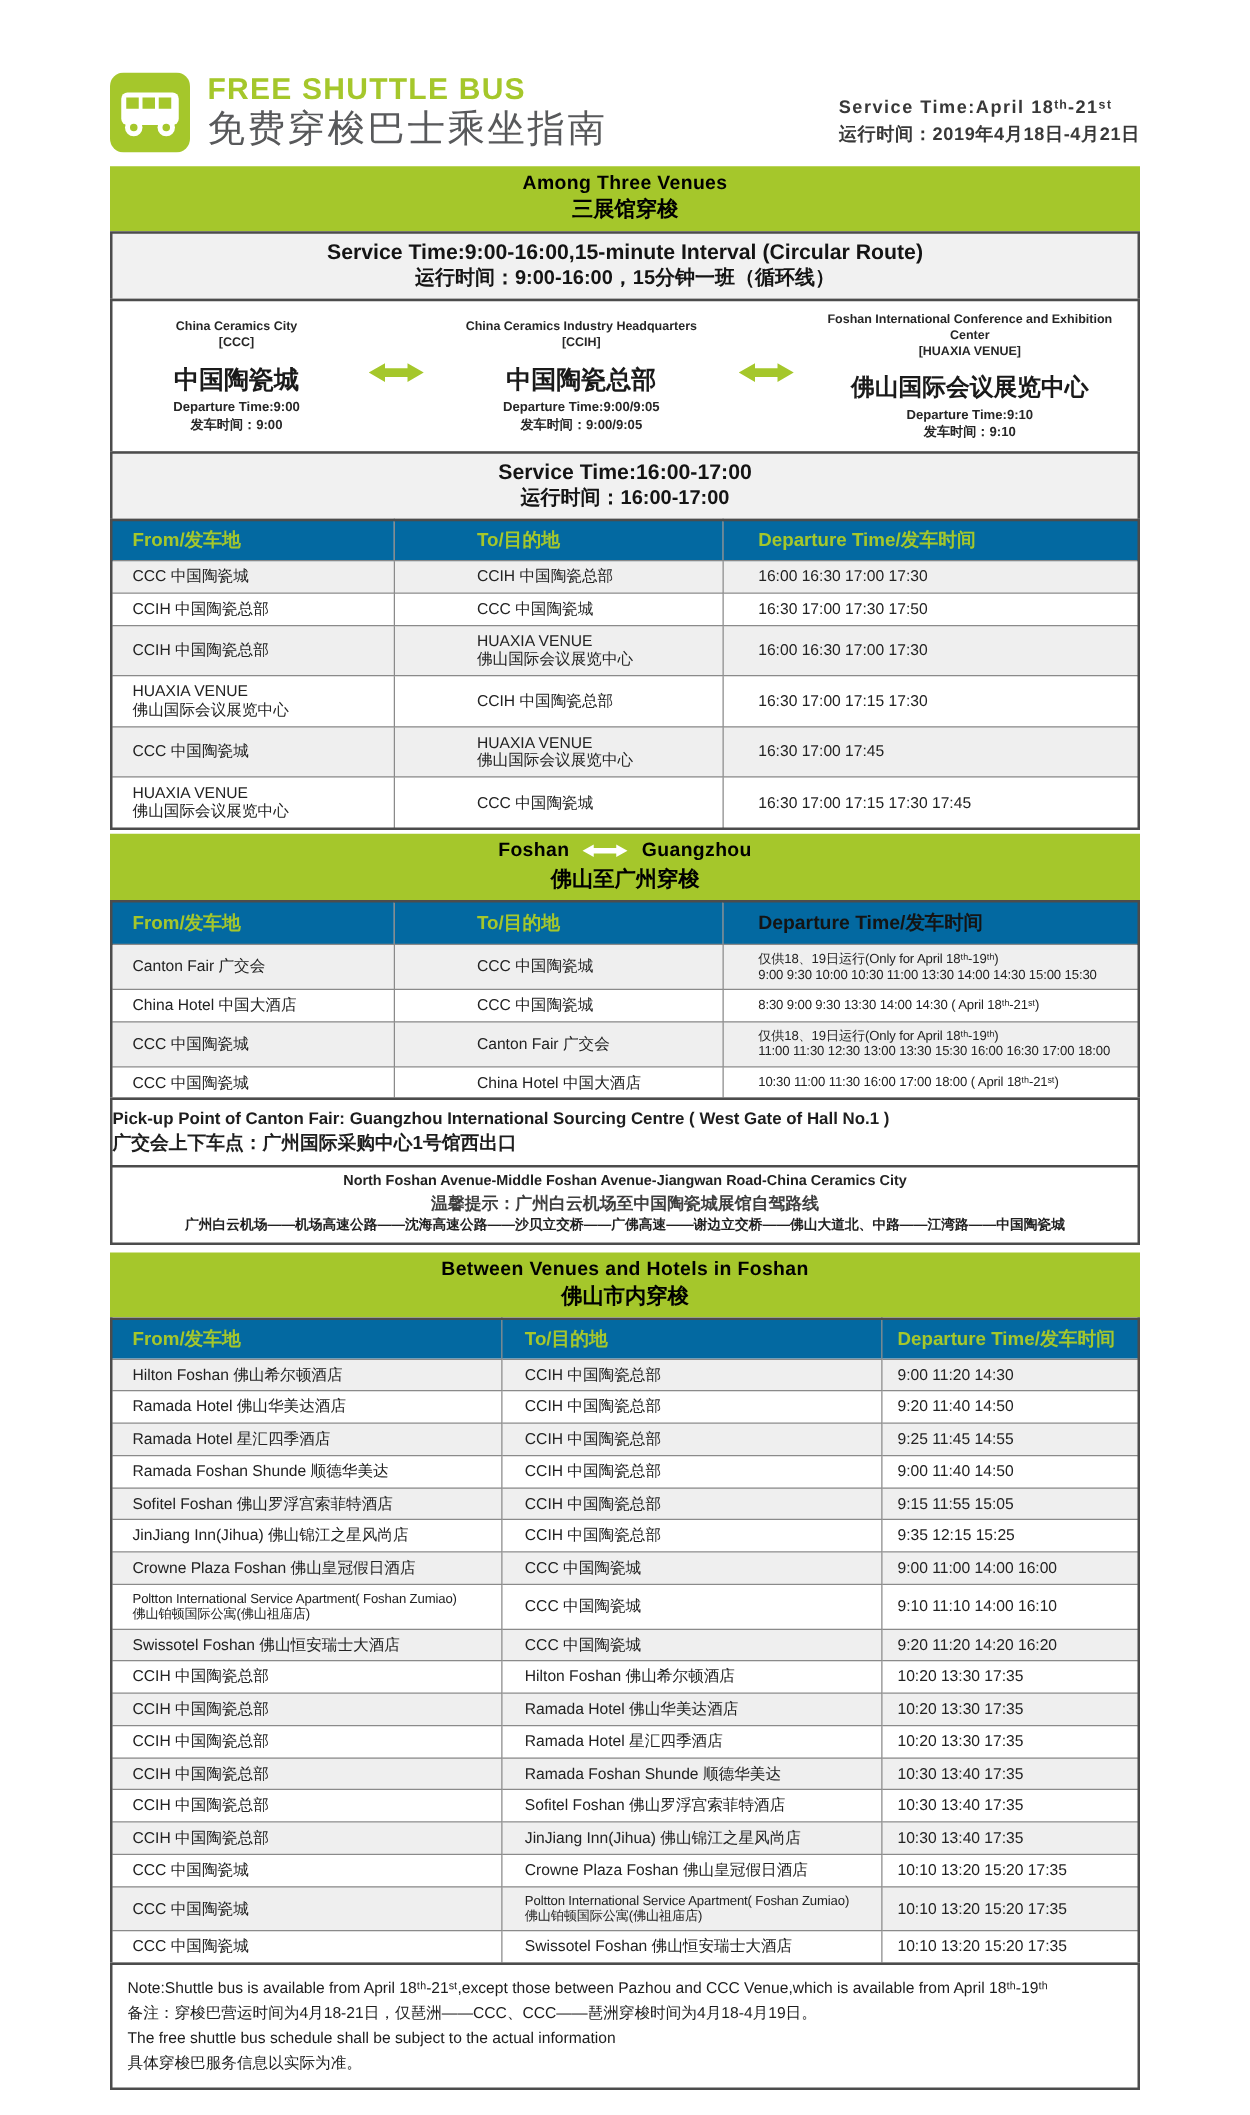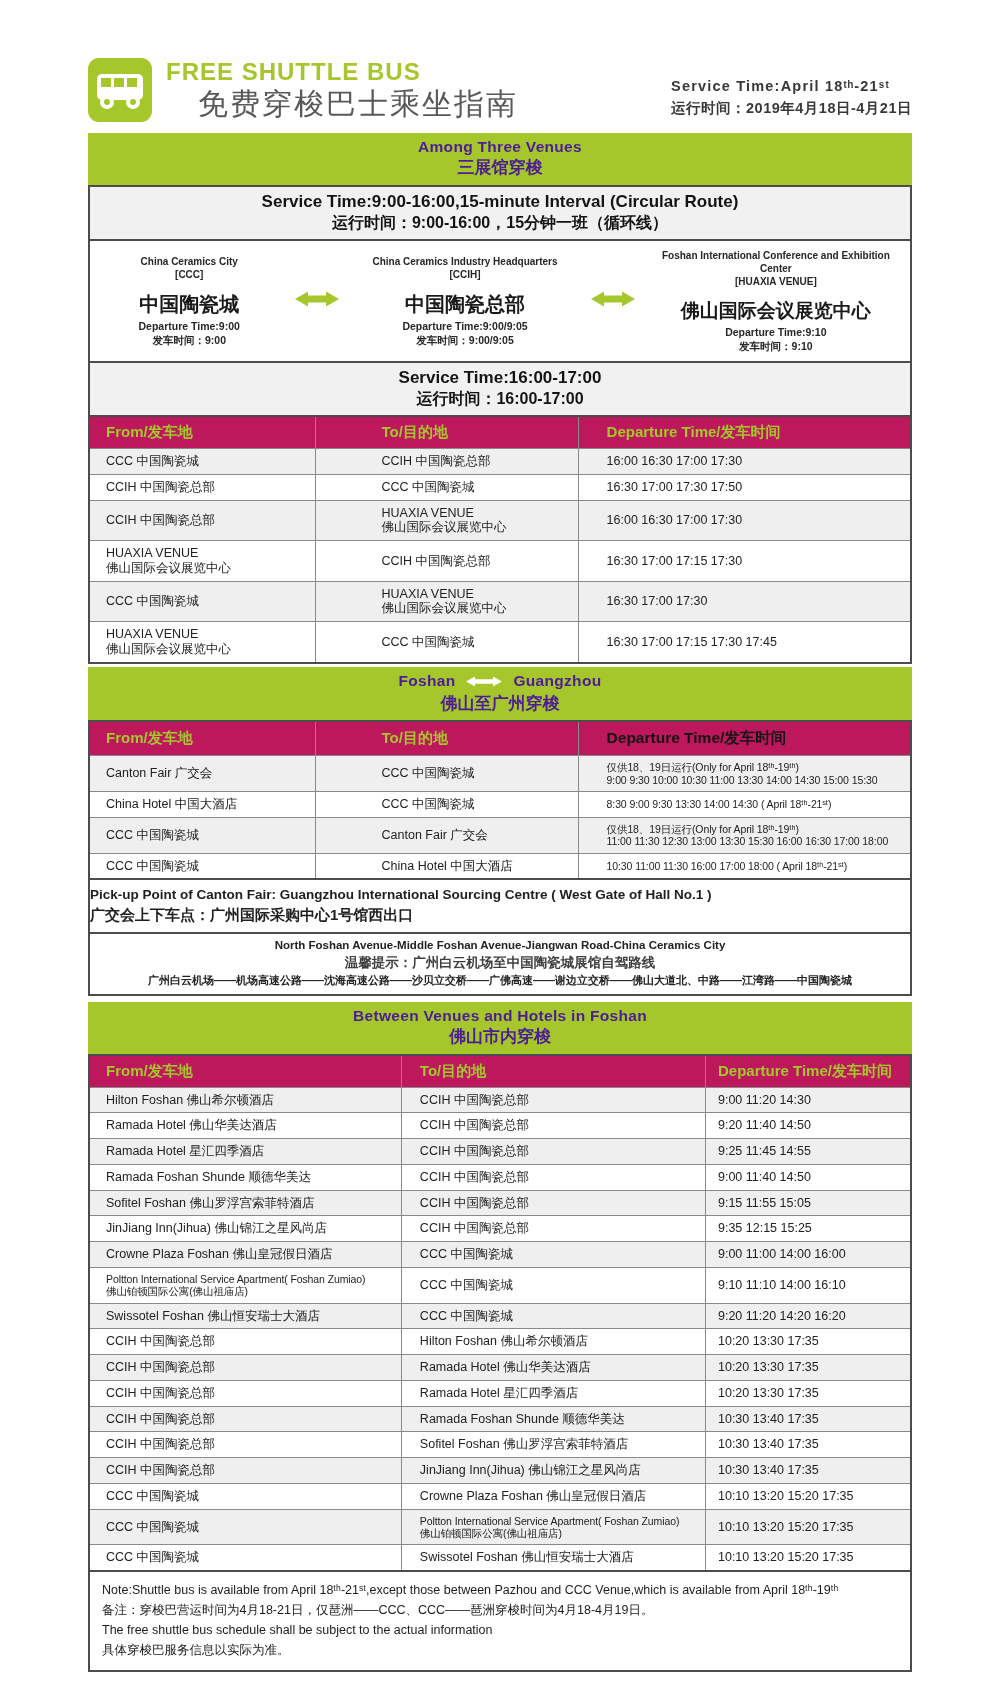--- a/index.html
+++ b/index.html
@@ -17,27 +17,27 @@
     font-family:"Liberation Sans","DejaVu Sans",sans-serif;
     color:var(--ink);
   }
   .page{width:824px;margin:0 auto;padding-top:58px;}
 
   
   .hdr{display:flex;justify-content:space-between;align-items:center;padding-bottom:11px;}
   .hdr-left{display:flex;align-items:center;gap:14px;}
   .bus-badge{width:64px;height:64px;flex:0 0 64px;}
   .t-en{color:var(--green);font-size:24px;font-weight:bold;letter-spacing:1px;line-height:1.1;}
-  .t-zh{color:#58595b;font-size:30px;letter-spacing:2px;line-height:1.15;margin-top:2px;margin-left:32px;}
+  .t-zh{color:#58595b;font-size:30px;letter-spacing:2px;line-height:1.15;margin-top:2px;}
   .hdr-right{color:#383838;font-weight:bold;line-height:1.55;padding-top:14px;}
   .st-en{font-size:14.5px;letter-spacing:1.2px;}
   .st-zh{font-size:14.5px;letter-spacing:.5px;}
 
   
-  .banner{background:var(--green);color:#4c1d95;text-align:center;padding:4px 0 6px;}
+  .banner{background:var(--green);color:#000000;text-align:center;padding:4px 0 6px;}
   .b-en{font-size:15.5px;font-weight:bold;letter-spacing:.3px;line-height:1.25;}
   .b-zh{font-size:17px;font-weight:bold;line-height:1.25;margin-top:1px;}
   .b-arrow{vertical-align:-2px;margin:0 7px;}
 
   
   .sbox{border:2px solid var(--border-dark);background:#fff;margin-top:-2px;}
   .sbox.first{margin-top:0;}
   .info-box{background:var(--gray-bg);text-align:center;padding:4px 0 6px;}
   .ib-en{font-size:17px;font-weight:bold;color:#141414;line-height:1.25;}
   .ib-zh{font-size:16px;font-weight:bold;color:#141414;line-height:1.25;margin-top:1px;}
@@ -49,21 +49,21 @@
   .v-en,.v-code{font-size:10px;font-weight:bold;color:#262626;line-height:1.3;}
   .v-zh{font-size:20px;font-weight:bold;color:#1a1a1a;line-height:1.25;margin:11px 0 2px;}
   .v3 .v-zh{font-size:19px;}
   .v-dep{font-size:10.5px;font-weight:bold;color:#262626;line-height:1.35;}
   .v-arrow{flex:0 0 auto;padding:0 2px;}
 
   
   table.t{width:100%;border-collapse:collapse;table-layout:fixed;background:#fff;
           border:2px solid var(--border-dark);margin-top:-2px;}
   .t th,.t td{border:1px solid var(--cell-border);text-align:left;vertical-align:middle;}
-  .t thead th{color:var(--green);font-size:15px;font-weight:bold;padding:6px 6px;background:#be185d;}
+  .t thead th{color:var(--green);font-size:15px;font-weight:bold;padding:6px 6px;background:#0369a1;}
   .t thead th.th-dark{color:#141414;font-size:15.5px;}
   .t td{font-size:12.5px;color:#222;padding:5px 6px;line-height:1.18;white-space:pre-line;font-weight:500;}
   .t tbody tr:nth-child(odd){background:var(--row-alt);}
   td.small{font-size:10.5px;letter-spacing:-.1px;}
   
   .t-a .c1{padding-left:16px;} .t-a .c2{padding-left:66px;} .t-a .c3{padding-left:28px;}
   .t-c .c1{padding-left:16px;} .t-c .c2{padding-left:18px;} .t-c .c3{padding-left:12px;}
 
   
   .pickup{padding:5px 0 7px;}
@@ -191,21 +191,21 @@
         <tr>
           <td class="c1">HUAXIA VENUE
 佛山国际会议展览中心</td>
           <td class="c2">CCIH 中国陶瓷总部</td>
           <td class="c3">16:30 17:00 17:15 17:30</td>
         </tr>
         <tr>
           <td class="c1">CCC 中国陶瓷城</td>
           <td class="c2">HUAXIA VENUE
 佛山国际会议展览中心</td>
-          <td class="c3">16:30 17:00 17:30</td>
+          <td class="c3">16:30 17:00 17:45</td>
         </tr>
         <tr>
           <td class="c1">HUAXIA VENUE
 佛山国际会议展览中心</td>
           <td class="c2">CCC 中国陶瓷城</td>
           <td class="c3">16:30 17:00 17:15 17:30 17:45</td>
         </tr>
       </tbody>
   </table>
 

